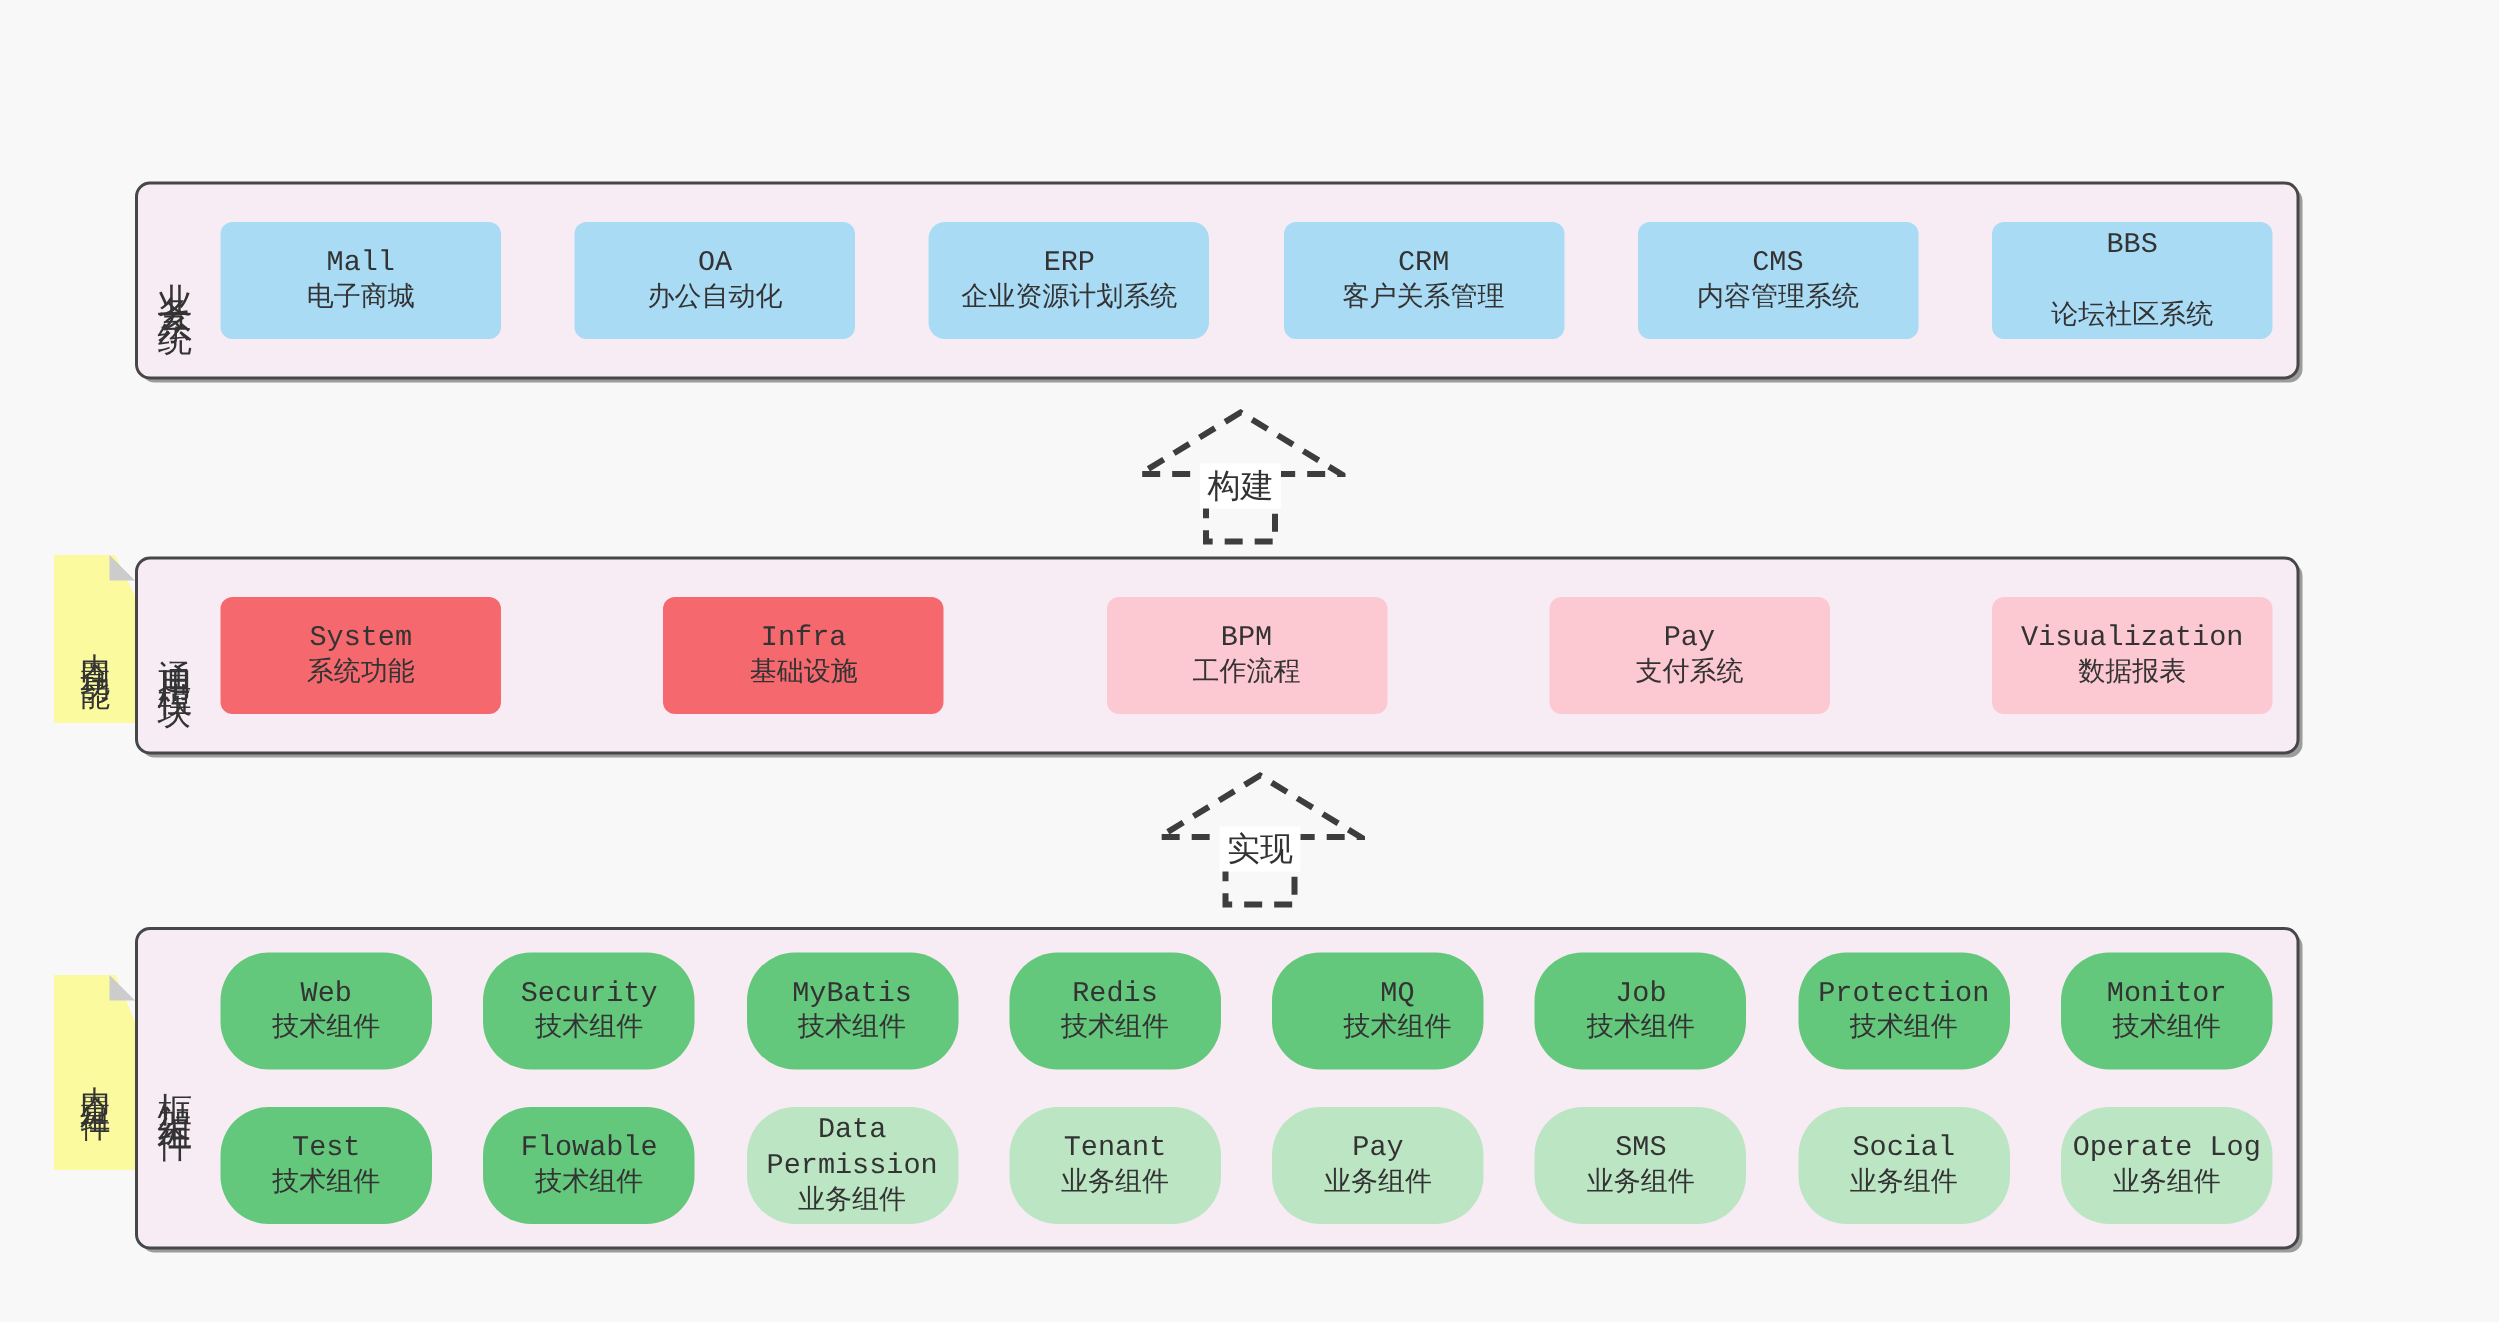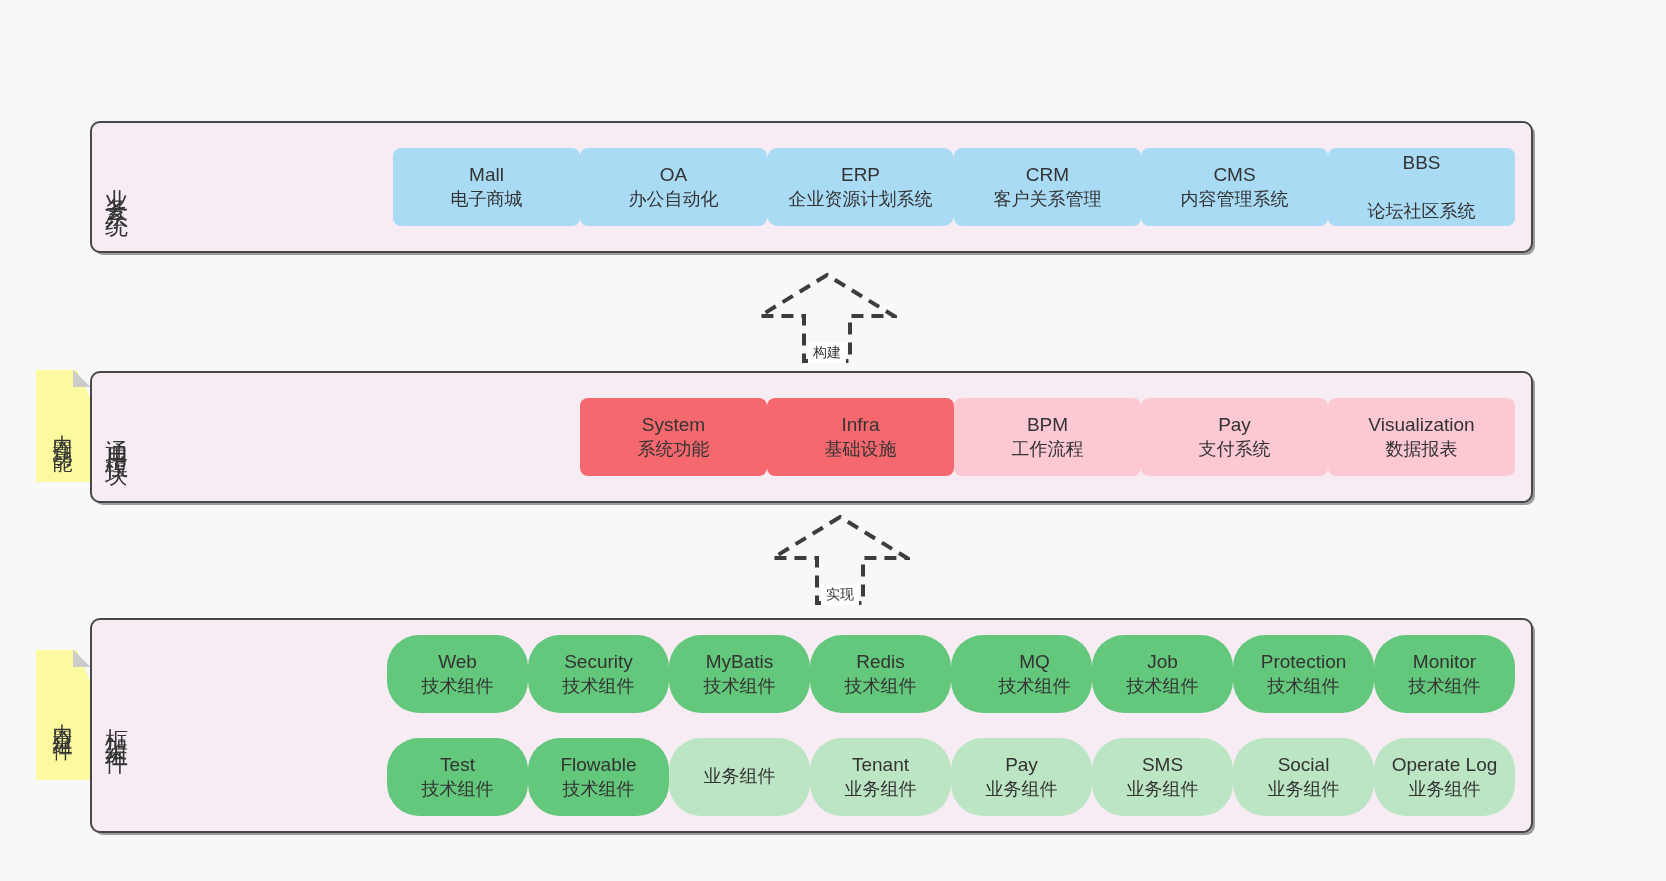--- a/index.html
+++ b/index.html
@@ -26,21 +26,21 @@
     writing-mode:vertical-lr;text-orientation:upright;
     font-size:23px;letter-spacing:8px;line-height:1;color:var(--text,#333);
     white-space:nowrap;
   }
 
   
   .boxes{
     position:absolute;left:55px;right:16px;top:2px;bottom:2px;
     display:flex;flex-direction:column;justify-content:center;gap:25px;
   }
-  .box-row{display:flex;justify-content:flex-end;width:100%;}
+  .box-row{display:flex;justify-content:space-between;width:100%;font-family:Liberation Mono, monospace;}
   .box{
     height:78px;border-radius:8px;box-sizing:border-box;padding:2px 6px;
     display:flex;flex-direction:column;align-items:center;justify-content:center;
     text-align:center;color:var(--text,#333);
   }
   #section-business .box,#section-modules .box{width:187px;}
   #section-components .box{width:141px;border-radius:32px;}
   .box-title{font-size:19px;line-height:1.28;}
   .box-subtitle{font-size:18px;line-height:1.28;}
 
@@ -66,23 +66,22 @@
   #arrow-build{left:757px;top:272px;}
   #arrow-implement{left:770px;top:514px;}
   .arrow svg{position:absolute;left:0;top:0;}
   .arrow path{
     fill:none;stroke:var(--arrowStroke,#3d3d3d);
     stroke-width:4;stroke-dasharray:12 8;
   }
   .arrow-label{
     position:absolute;left:50%;top:37px;transform:translateX(-50%);
     background:var(--arrowLabelBg,#ffffff);
-    padding:2px 5px;font-size:14px;line-height:1.2;color:var(--text,#333);
+    padding:2px 5px;font-size:22px;line-height:1.2;color:var(--text,#333);
     white-space:nowrap;
-    margin-top:33px;
   }
 </style>
 </head>
 <body style="--pageBg: #f8f8f8; --sectionBg: #f7ecf4; --sectionBorder: #474747; --text: #333333; --blue: #a9dbf5; --red: #f5686e; --pink: #fcc8d2; --green: #63c77c; --lightGreen: #bce5c4; --stickyYellow: #fbfa9e; --stickyFold: #cccccc; --arrowStroke: #3d3d3d; --arrowLabelBg: #ffffff;">
 
 <div class="section" id="section-business">
   <div class="section-label">业务系统</div>
   <div class="boxes">
       <div class="box-row">
         <div class="box" style="background: var(--blue);">
@@ -201,20 +200,21 @@
       <div class="box-row">
         <div class="box" style="background: var(--green);">
           <div class="box-title">Test</div>
           <div class="box-subtitle">技术组件</div>
         </div>
         <div class="box" style="background: var(--green);">
           <div class="box-title">Flowable</div>
           <div class="box-subtitle">技术组件</div>
         </div>
         <div class="box" style="background: var(--lightGreen);">
+          <div class="box-title">Data Permission</div>
           <div class="box-subtitle">业务组件</div>
         </div>
         <div class="box" style="background: var(--lightGreen);">
           <div class="box-title">Tenant</div>
           <div class="box-subtitle">业务组件</div>
         </div>
         <div class="box" style="background: var(--lightGreen);">
           <div class="box-title">Pay</div>
           <div class="box-subtitle">业务组件</div>
         </div>

